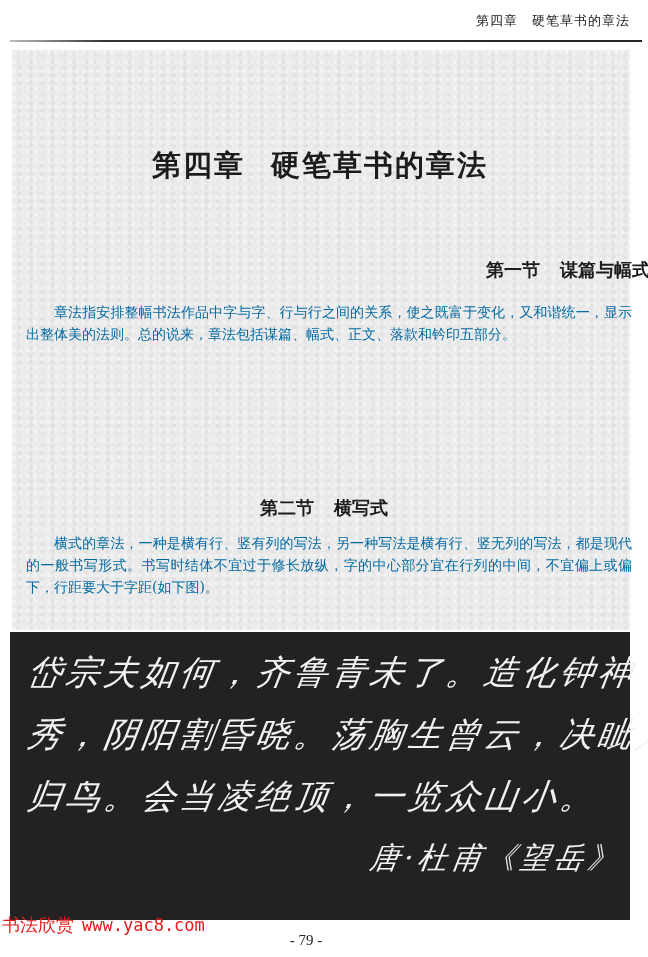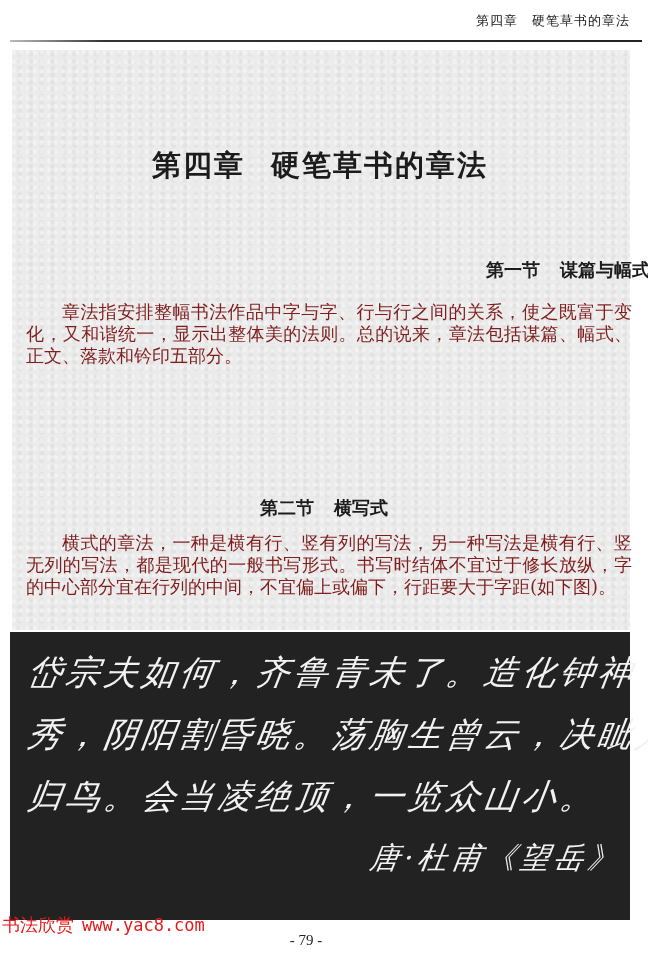--- a/index.html
+++ b/index.html
@@ -67,23 +67,23 @@
       font-weight: bold;
       color: #1c1c1c;
     }
     .section-title .gap { display: inline-block; width: 20px; }
     .sec1 { top: 256px; }
     .sec2 { top: 496px; }
     .para-block {
       position: absolute;
       left: 26px;
       width: 606px;
-      font-size: 18px;
+      font-size: 14px;
       line-height: 22px;
-      color: #7f1d1d;
+      color: #0369a1;
       text-align: justify;
     }
     .para-block p {
       margin: 0;
       text-indent: 2em;
     }
     .block1 { top: 301px; }
     .block2 { top: 532px; }
     .calligraphy-panel {
       position: absolute;

